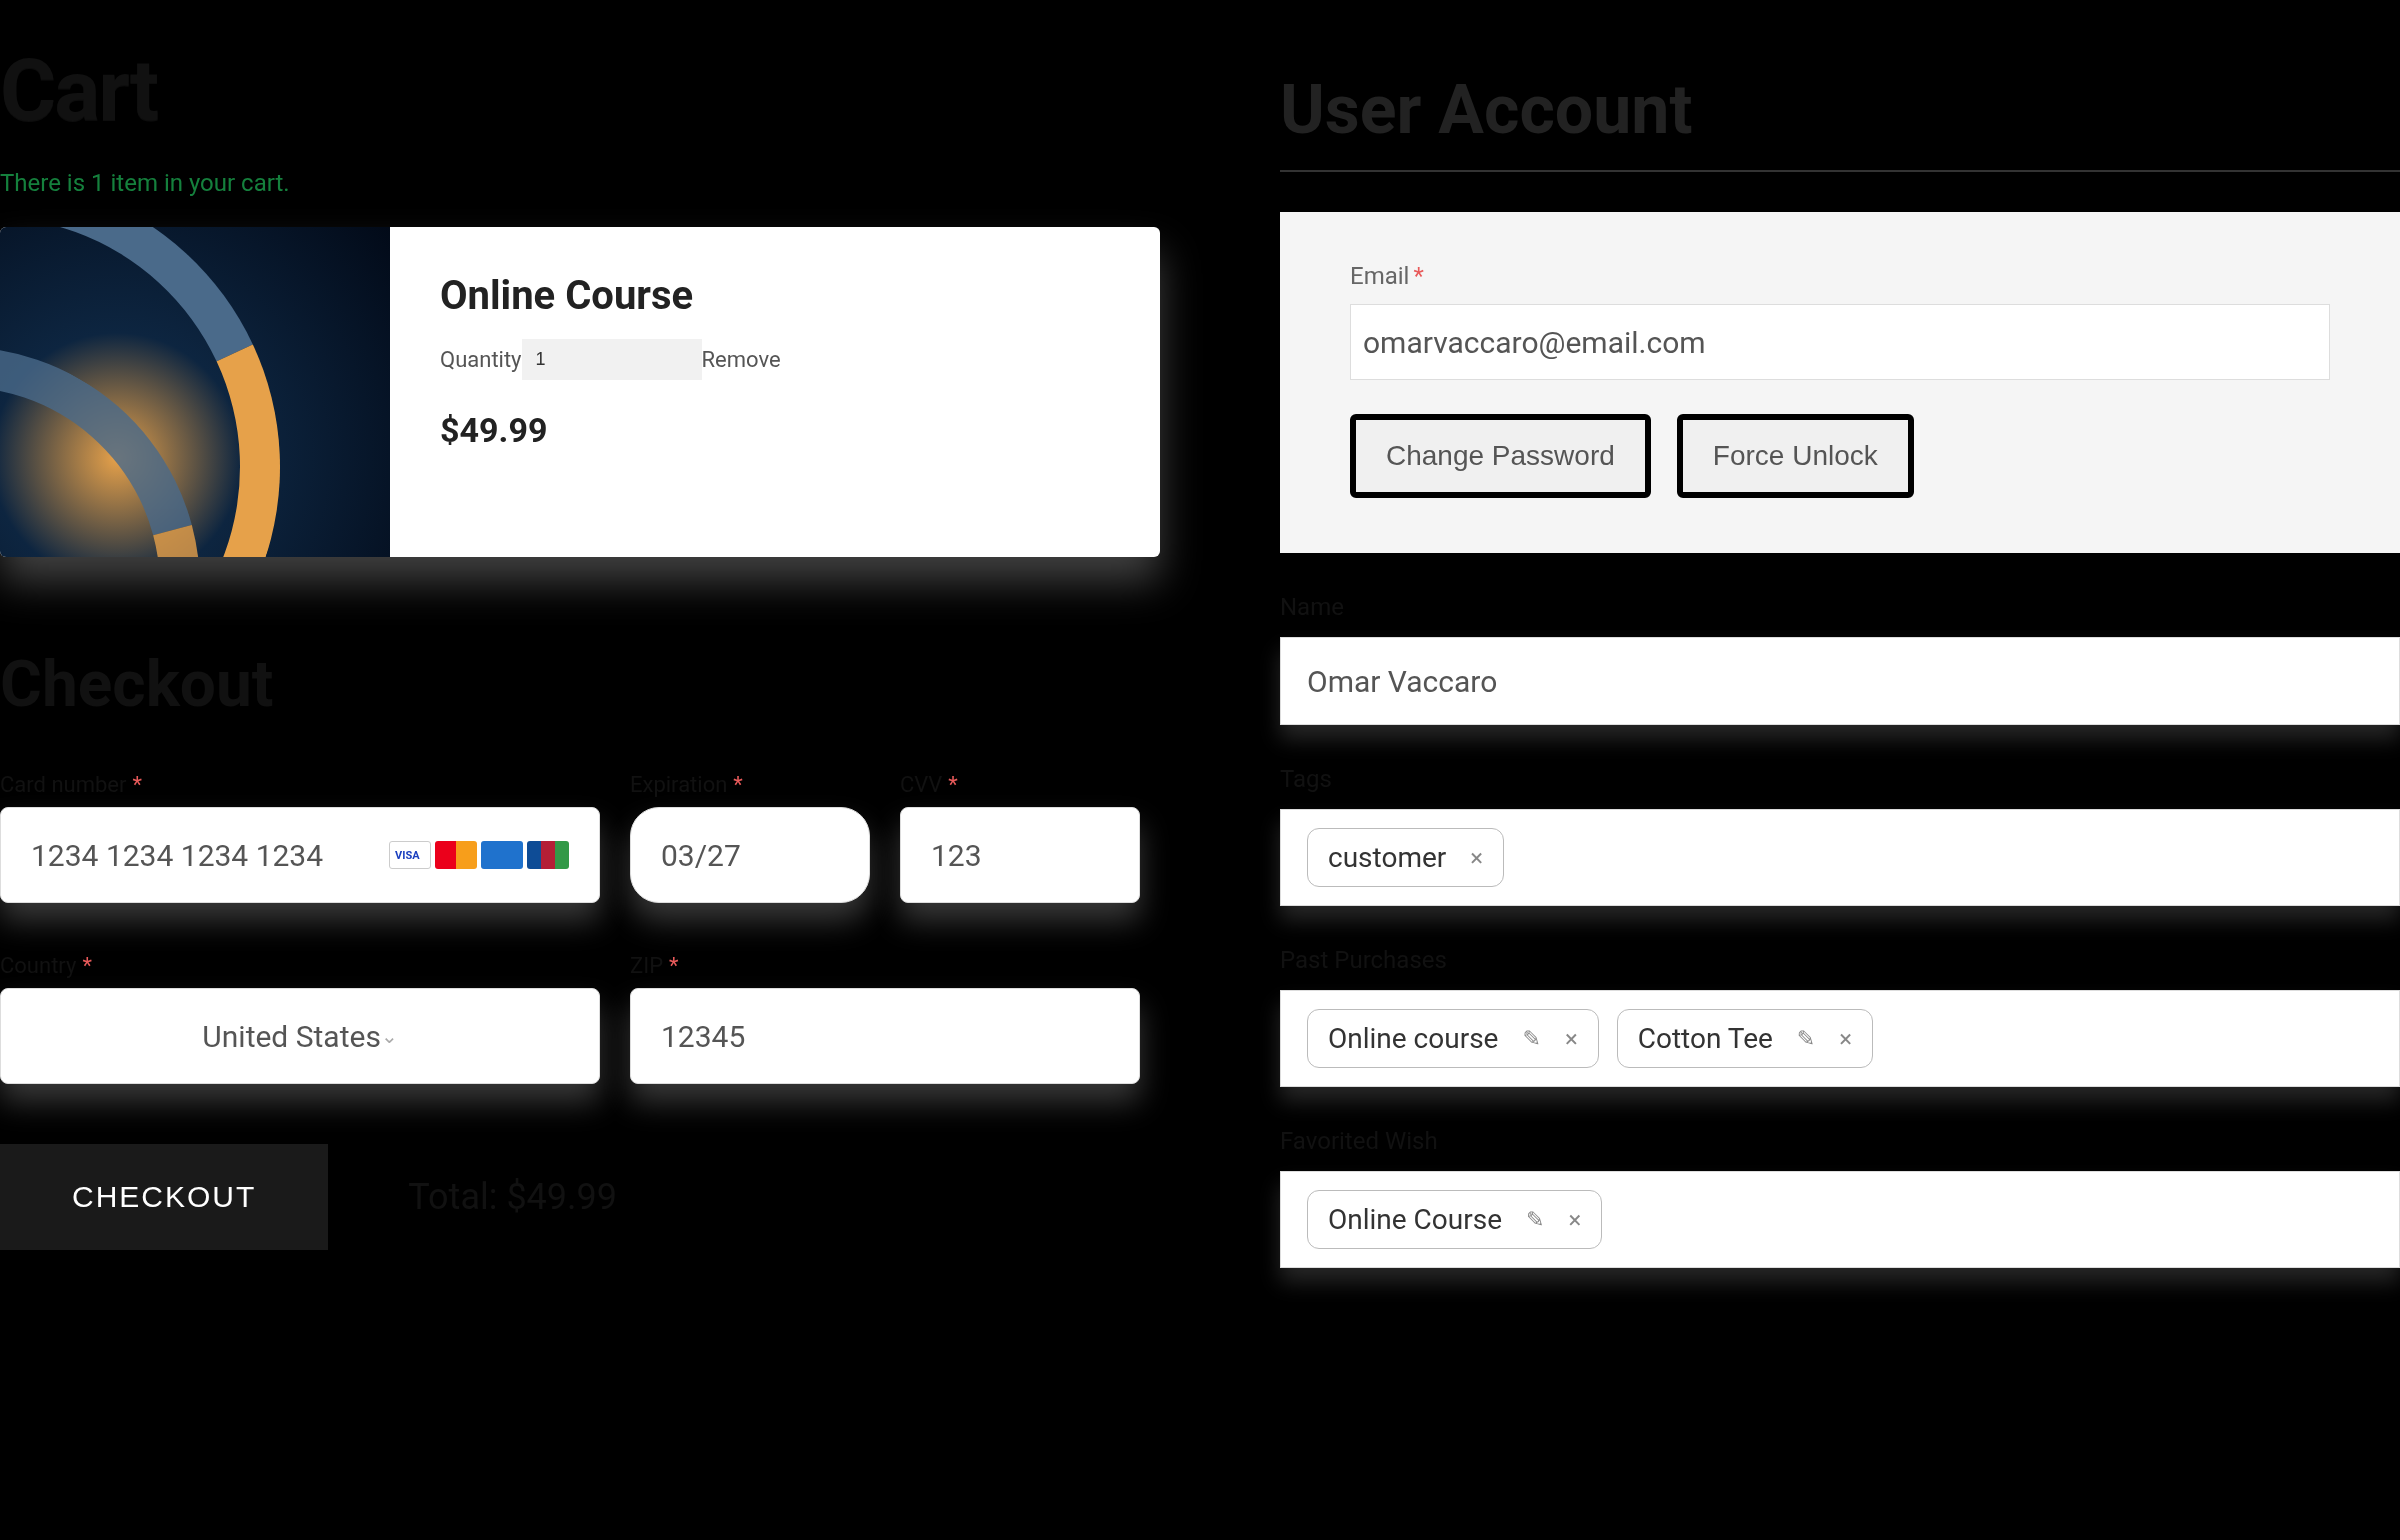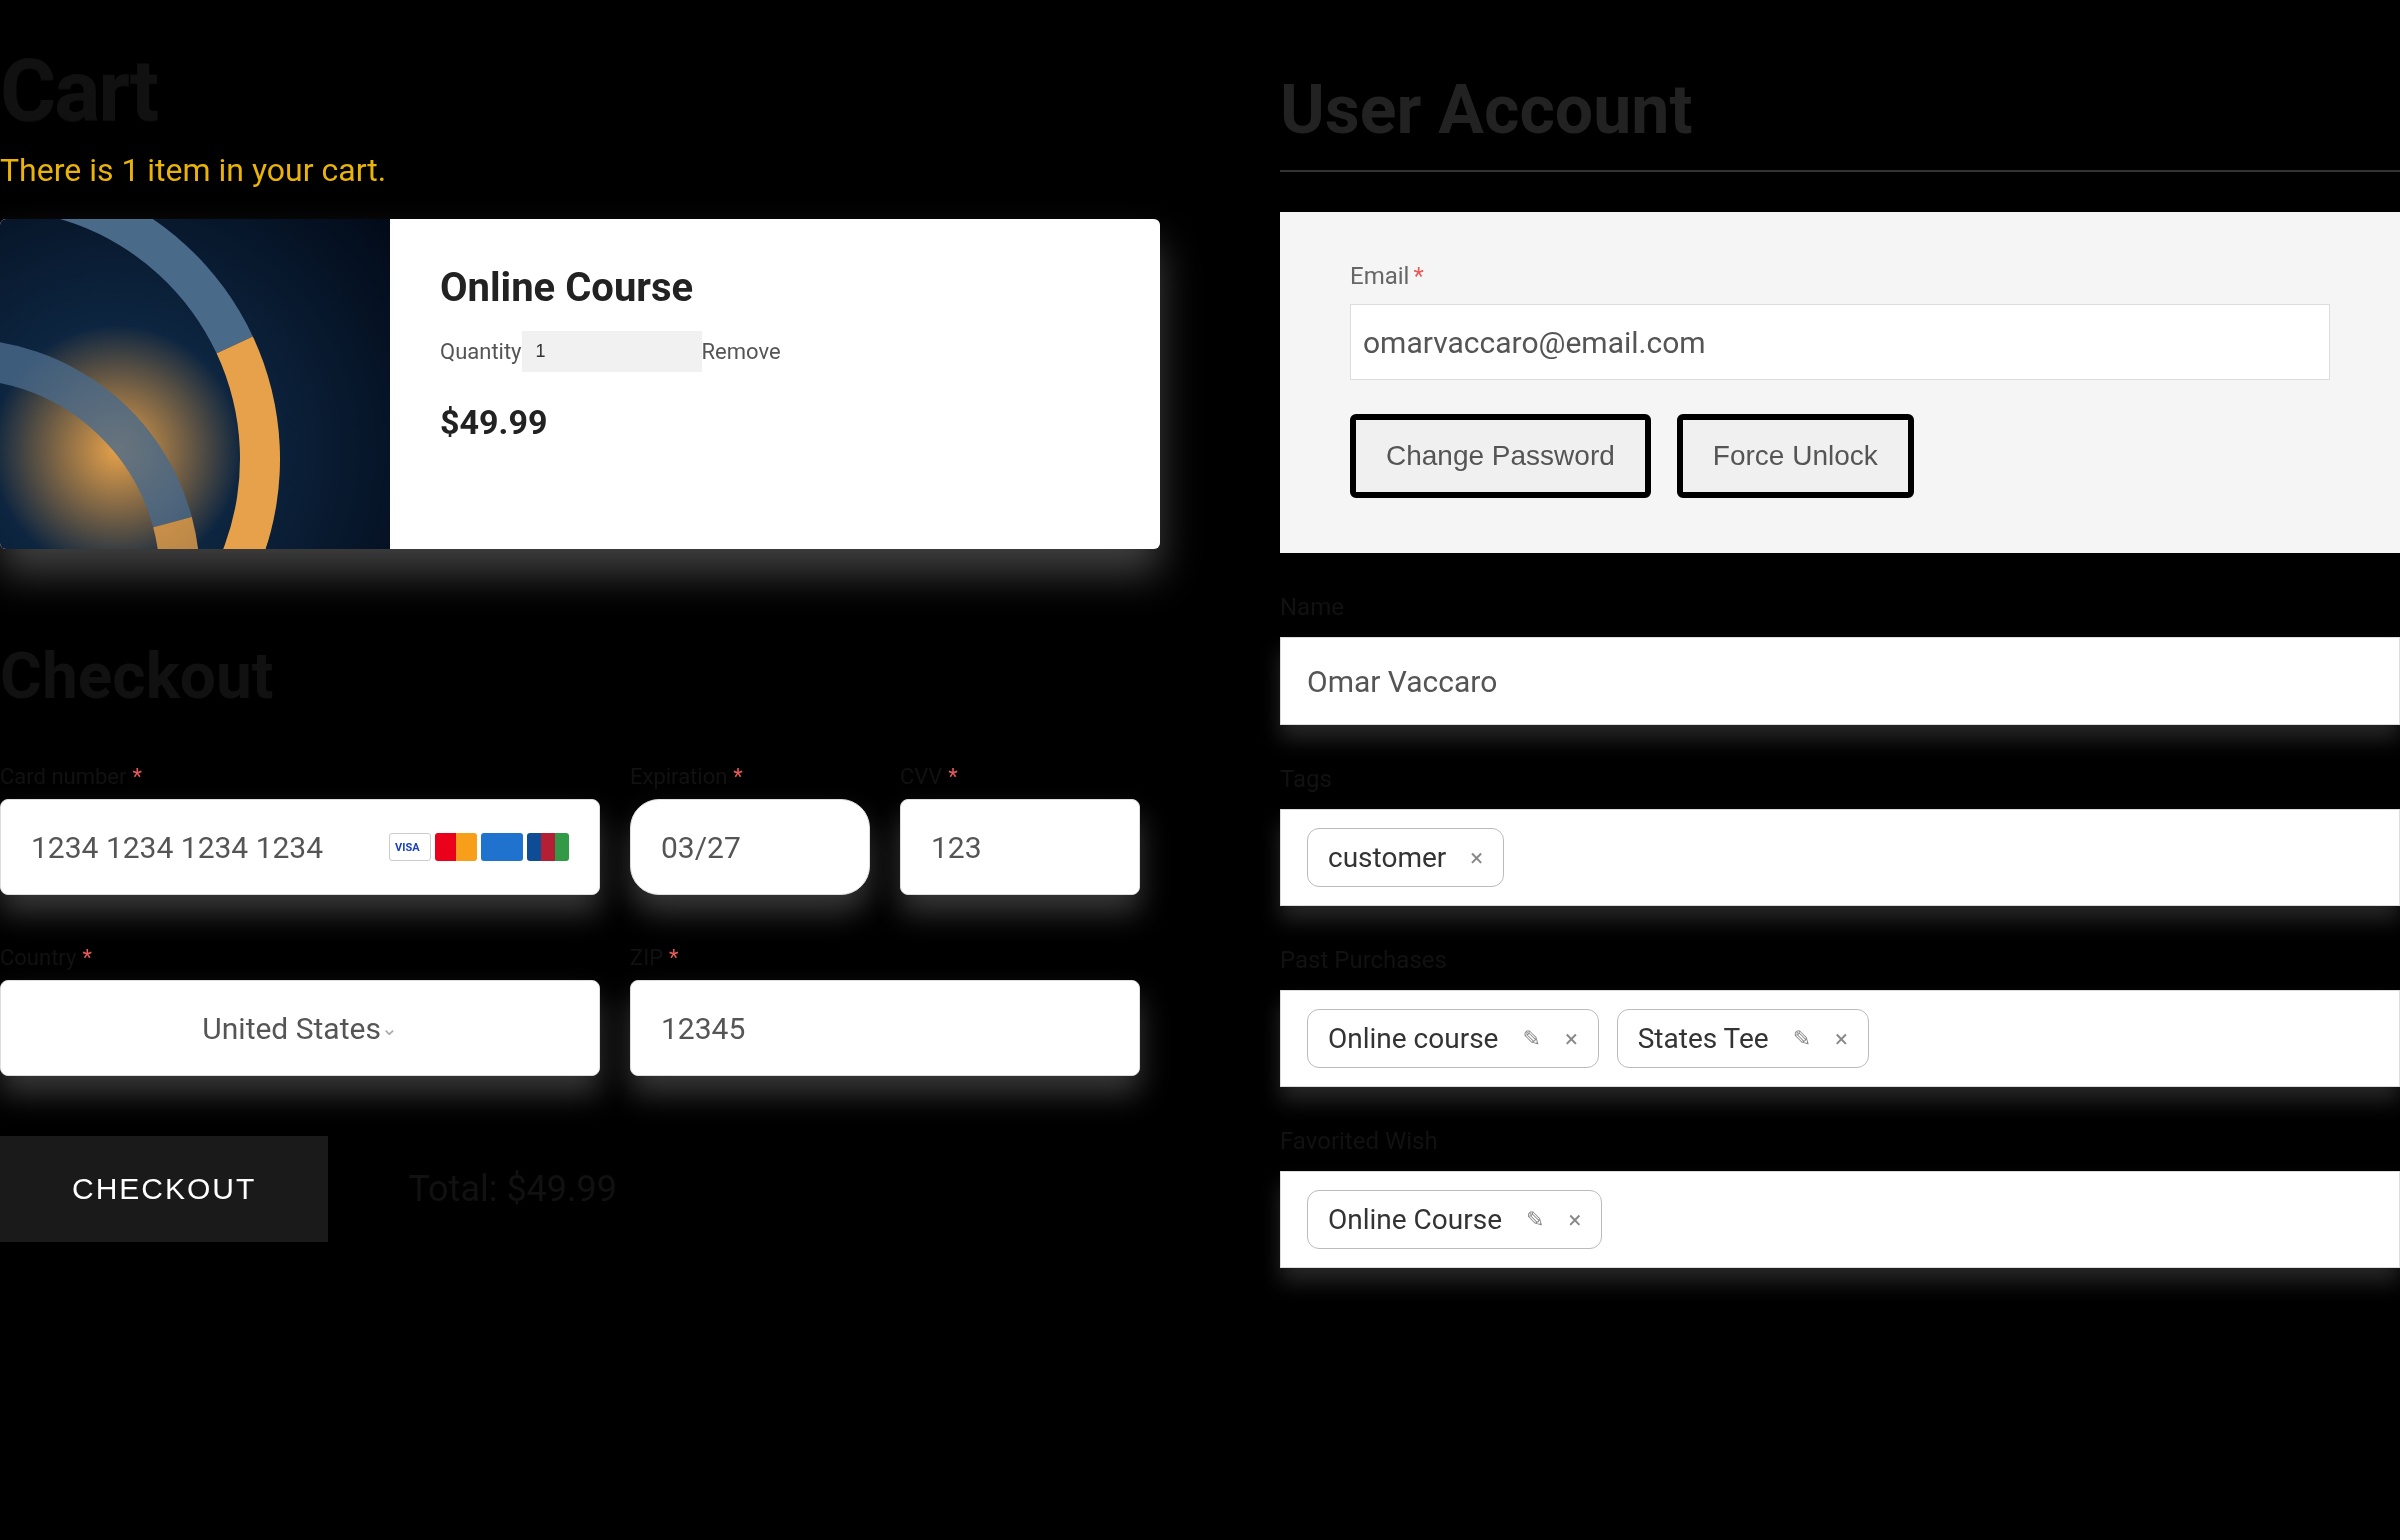--- a/index.html
+++ b/index.html
@@ -22,23 +22,23 @@
 
 h1 {
   font-size: 86px;
   font-weight: 700;
   color: #111;
   text-shadow: 0 1px 0 rgba(255,255,255,0.05);
   mix-blend-mode: difference;
   letter-spacing: -2px;
 }
 .subtitle {
-  font-size: 32px;
-  color: #eab308;
-  margin-top: 10px;
+  font-size: 24px;
+  color: #15803d;
+  margin-top: 28px;
   mix-blend-mode: difference;
 }
 
 
 .cart-card {
   margin-top: 30px;
   background: #fff;
   border-radius: 6px;
   box-shadow: 0 25px 40px rgba(255,255,255,0.25), 0 8px 20px rgba(0,0,0,0.4);
   display: flex;
@@ -310,21 +310,21 @@
     </div>
 
     <div class="meta-label">Past Purchases</div>
     <div class="white-box">
       <span class="chip">
         <span>Online course</span>
         <span class="edit">✎</span>
         <span class="x">×</span>
       </span>
       <span class="chip">
-        <span>States Tee</span>
+        <span>Cotton Tee</span>
         <span class="edit">✎</span>
         <span class="x">×</span>
       </span>
     </div>
 
     <div class="meta-label">Favorited Wish</div>
     <div class="white-box">
       <span class="chip">
         <span>Online Course</span>
         <span class="edit">✎</span>

